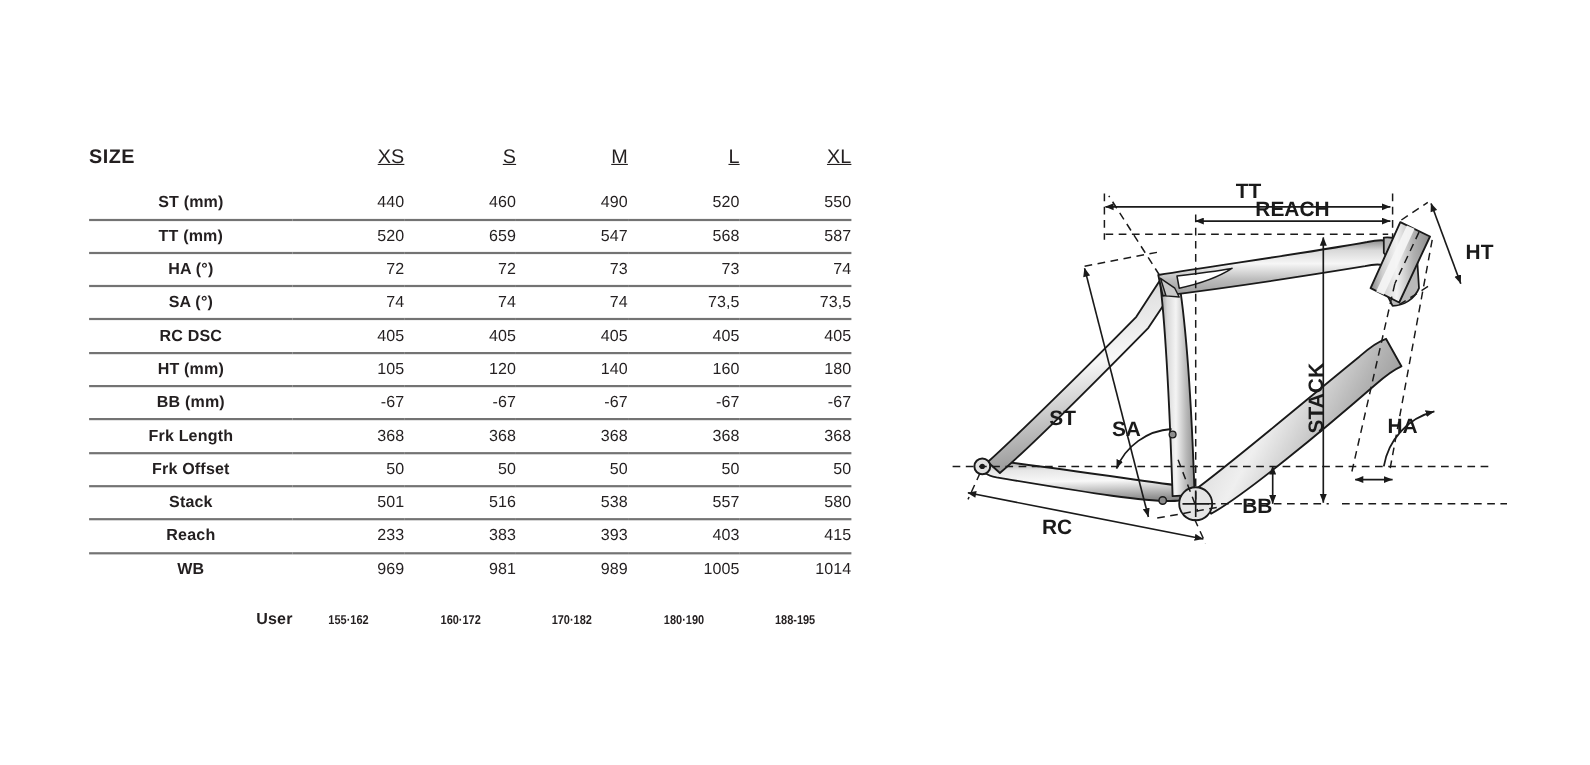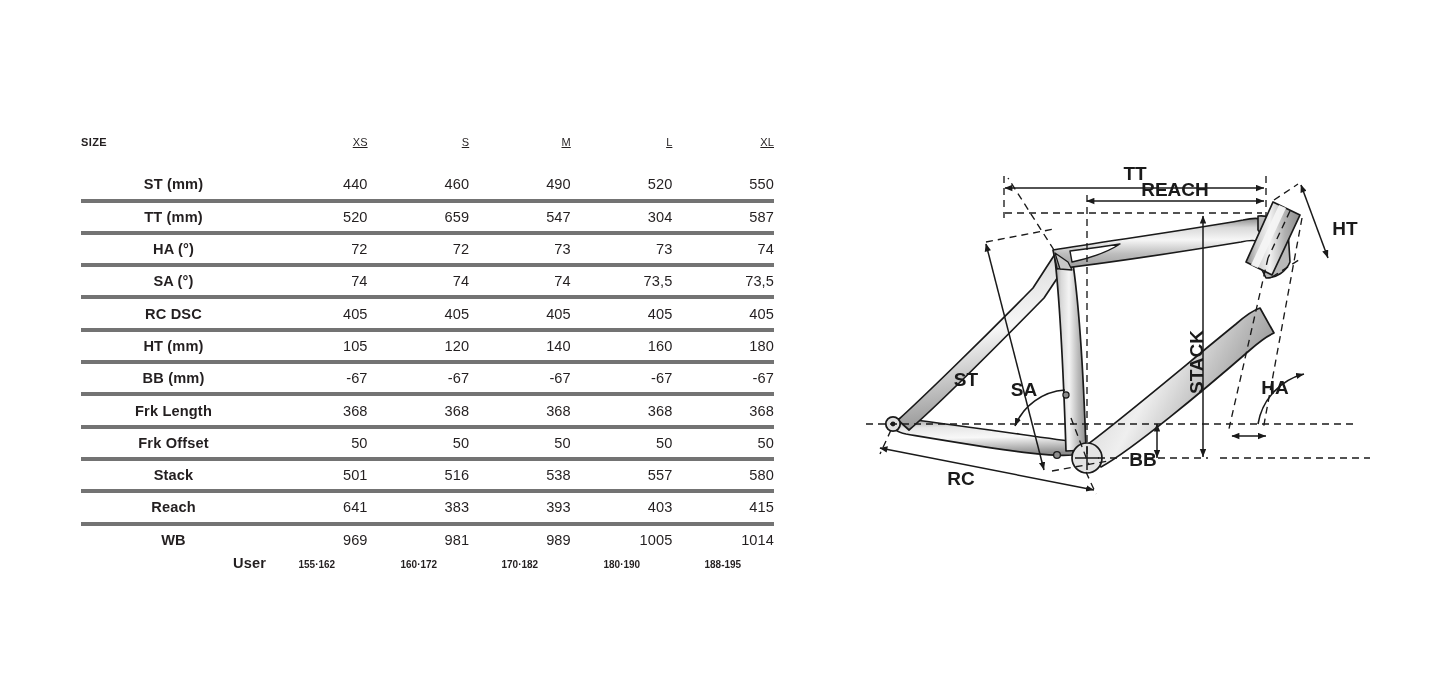--- a/index.html
+++ b/index.html
@@ -34,37 +34,37 @@
     margin: 0;
     height: 28.3px;
     vertical-align: middle;
     font-size: 14.6px;
     font-weight: 400;
     color: #231f20;
     letter-spacing: 0.1px;
   }
 
   #geometry-table thead th {
-    font-size: 11px;
+    font-size: 18px;
     border: none;
     padding-bottom: 14px;
     margin-left: 24px;
   }
   #geometry-table thead th.h-label {
     text-align: left;
     font-weight: 700;
     letter-spacing: 0.4px;
   }
   #geometry-table thead th.h-size {
     text-align: right;
     font-weight: 400;
     text-decoration: underline;
   }
 
-  #geometry-table tbody tr { border-top: 4px solid #737373; }
+  #geometry-table tbody tr { border-top: 2px solid #737373; }
   #geometry-table tbody tr:first-child { border-top: none; }
 
   #geometry-table tbody th.row-label {
     text-align: center;
     font-weight: 700;
     font-size: 14.6px;
     letter-spacing: 0.15px;
   }
   #geometry-table tbody td.row-value {
     text-align: right;
@@ -148,21 +148,21 @@
       <td class="row-value">460</td>
       <td class="row-value">490</td>
       <td class="row-value">520</td>
       <td class="row-value">550</td>
     </tr>
     <tr>
       <th class="row-label">TT (mm)</th>
       <td class="row-value">520</td>
       <td class="row-value">659</td>
       <td class="row-value">547</td>
-      <td class="row-value">304</td>
+      <td class="row-value">568</td>
       <td class="row-value">587</td>
     </tr>
     <tr>
       <th class="row-label">HA (°)</th>
       <td class="row-value">72</td>
       <td class="row-value">72</td>
       <td class="row-value">73</td>
       <td class="row-value">73</td>
       <td class="row-value">74</td>
     </tr>
@@ -217,21 +217,21 @@
     <tr>
       <th class="row-label">Stack</th>
       <td class="row-value">501</td>
       <td class="row-value">516</td>
       <td class="row-value">538</td>
       <td class="row-value">557</td>
       <td class="row-value">580</td>
     </tr>
     <tr>
       <th class="row-label">Reach</th>
-      <td class="row-value">641</td>
+      <td class="row-value">233</td>
       <td class="row-value">383</td>
       <td class="row-value">393</td>
       <td class="row-value">403</td>
       <td class="row-value">415</td>
     </tr>
     <tr>
       <th class="row-label">WB</th>
       <td class="row-value">969</td>
       <td class="row-value">981</td>
       <td class="row-value">989</td>

